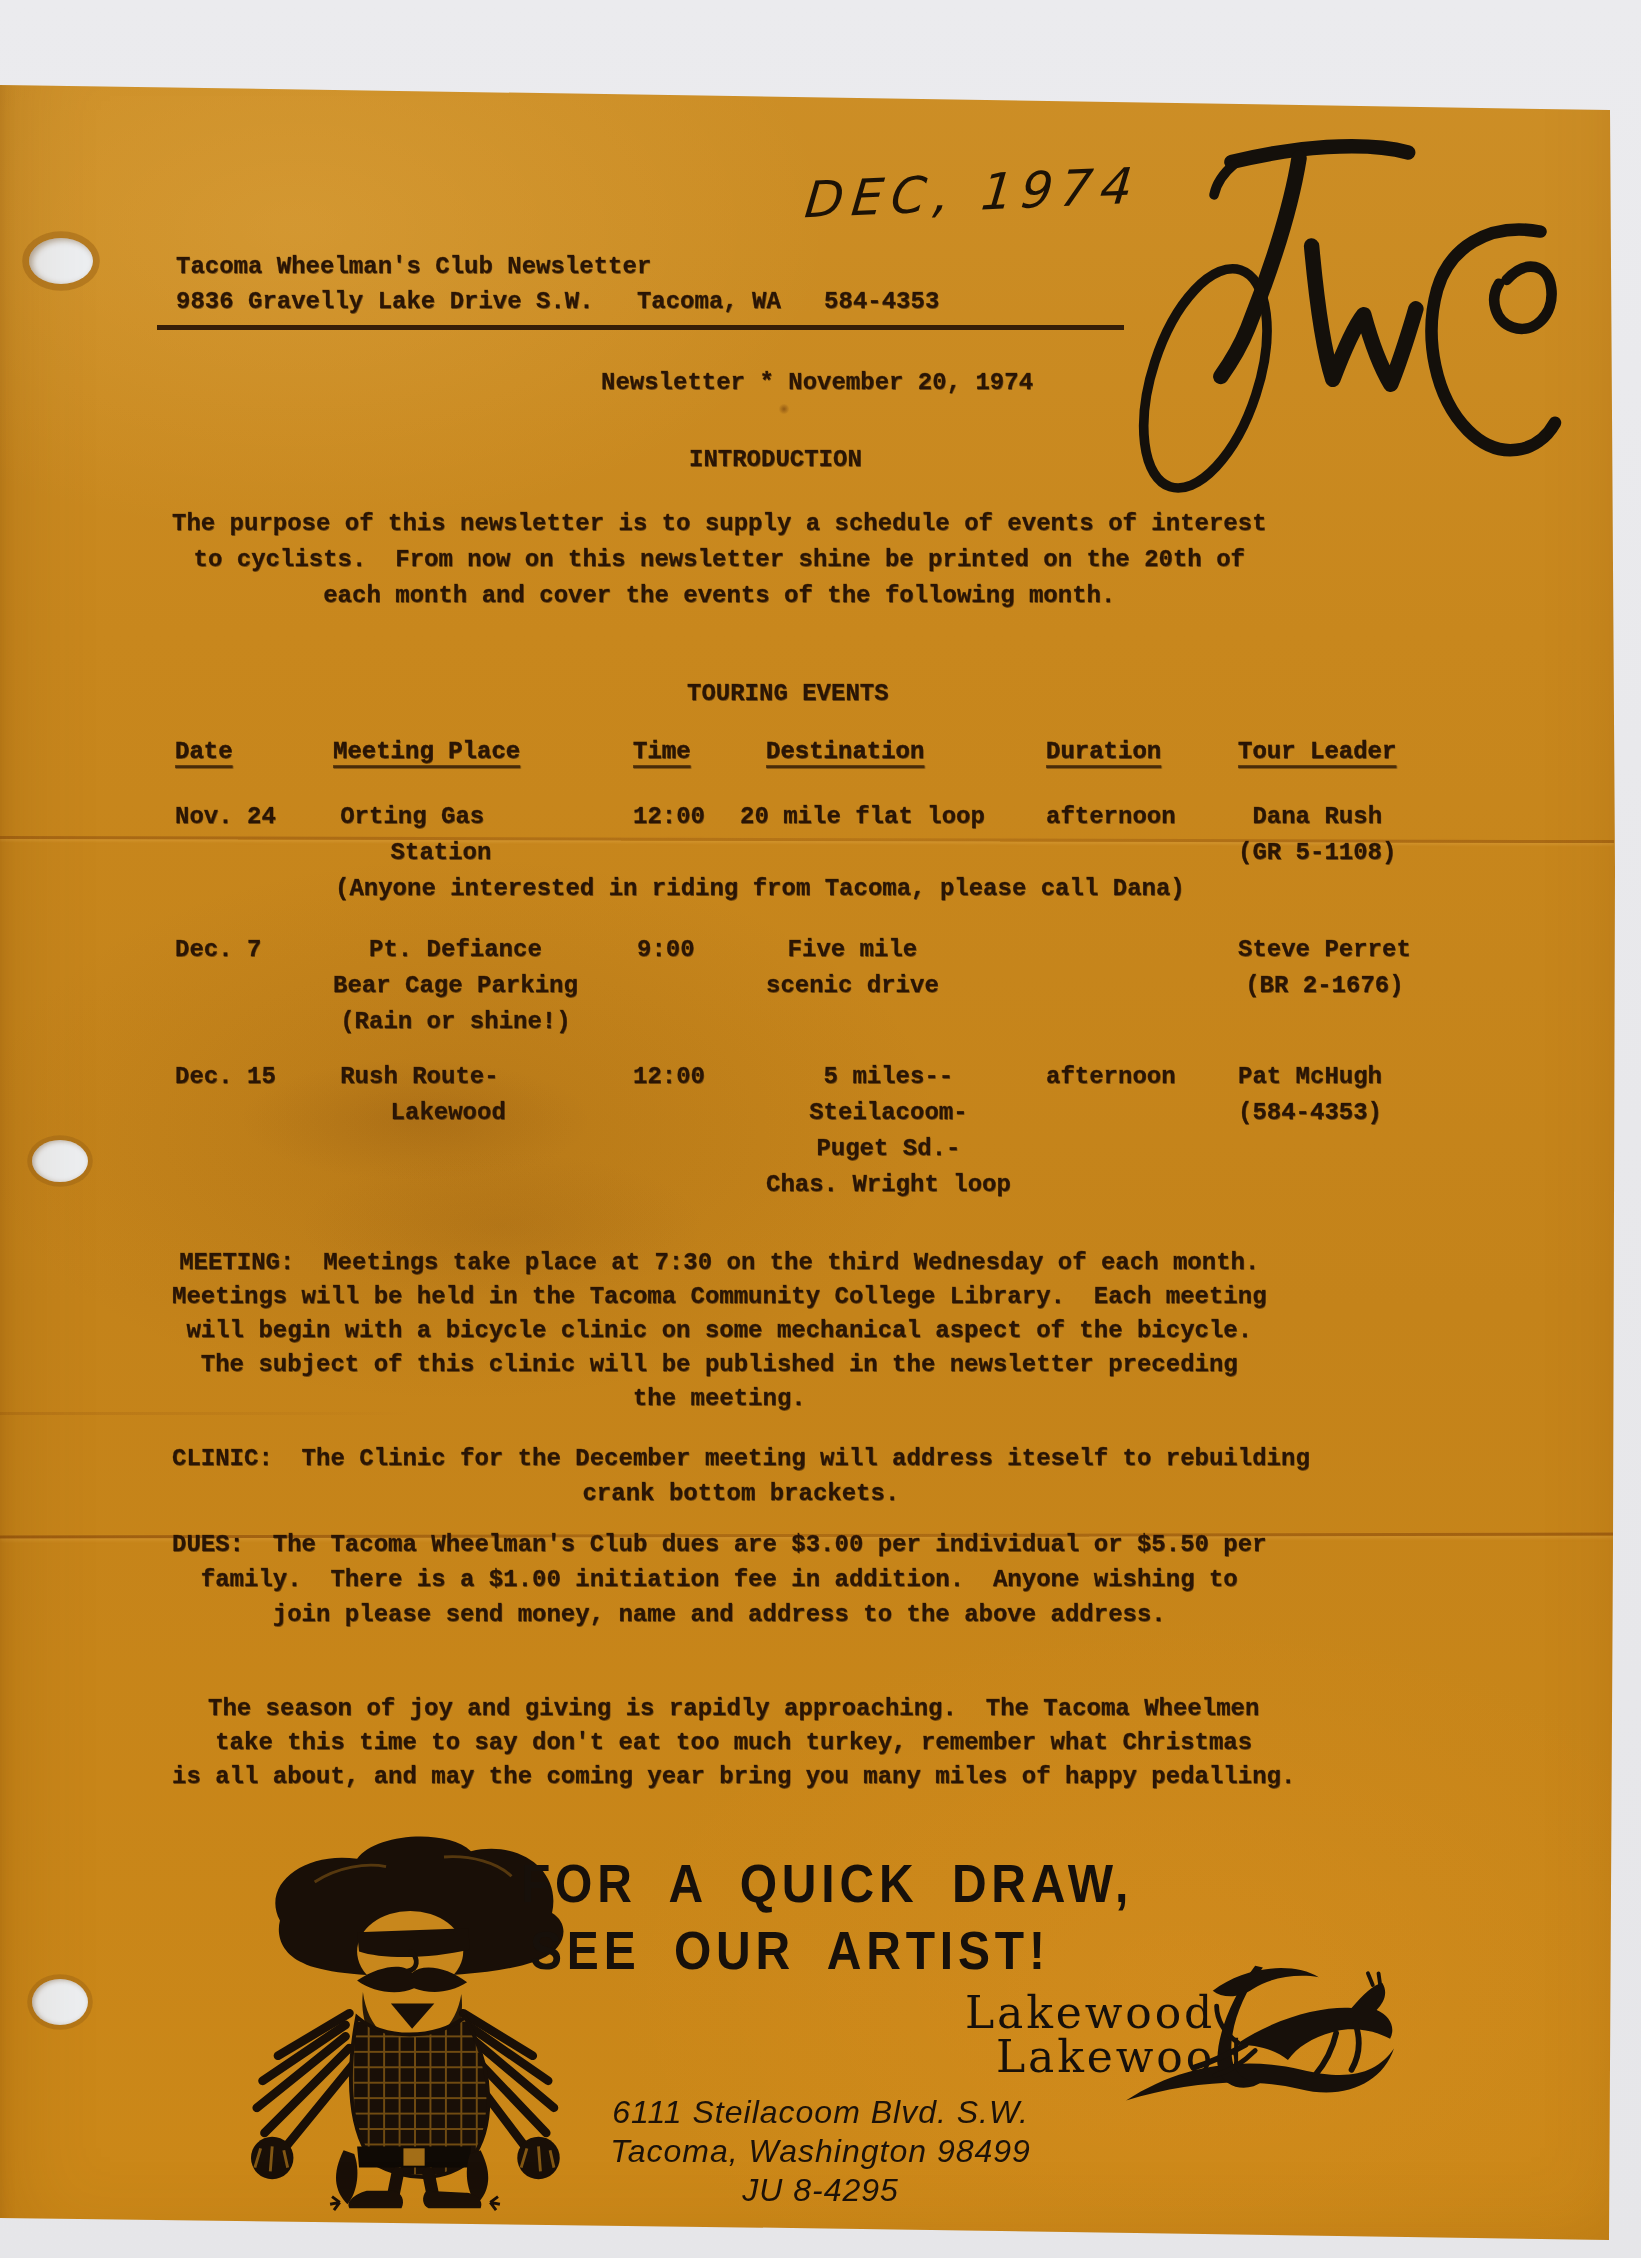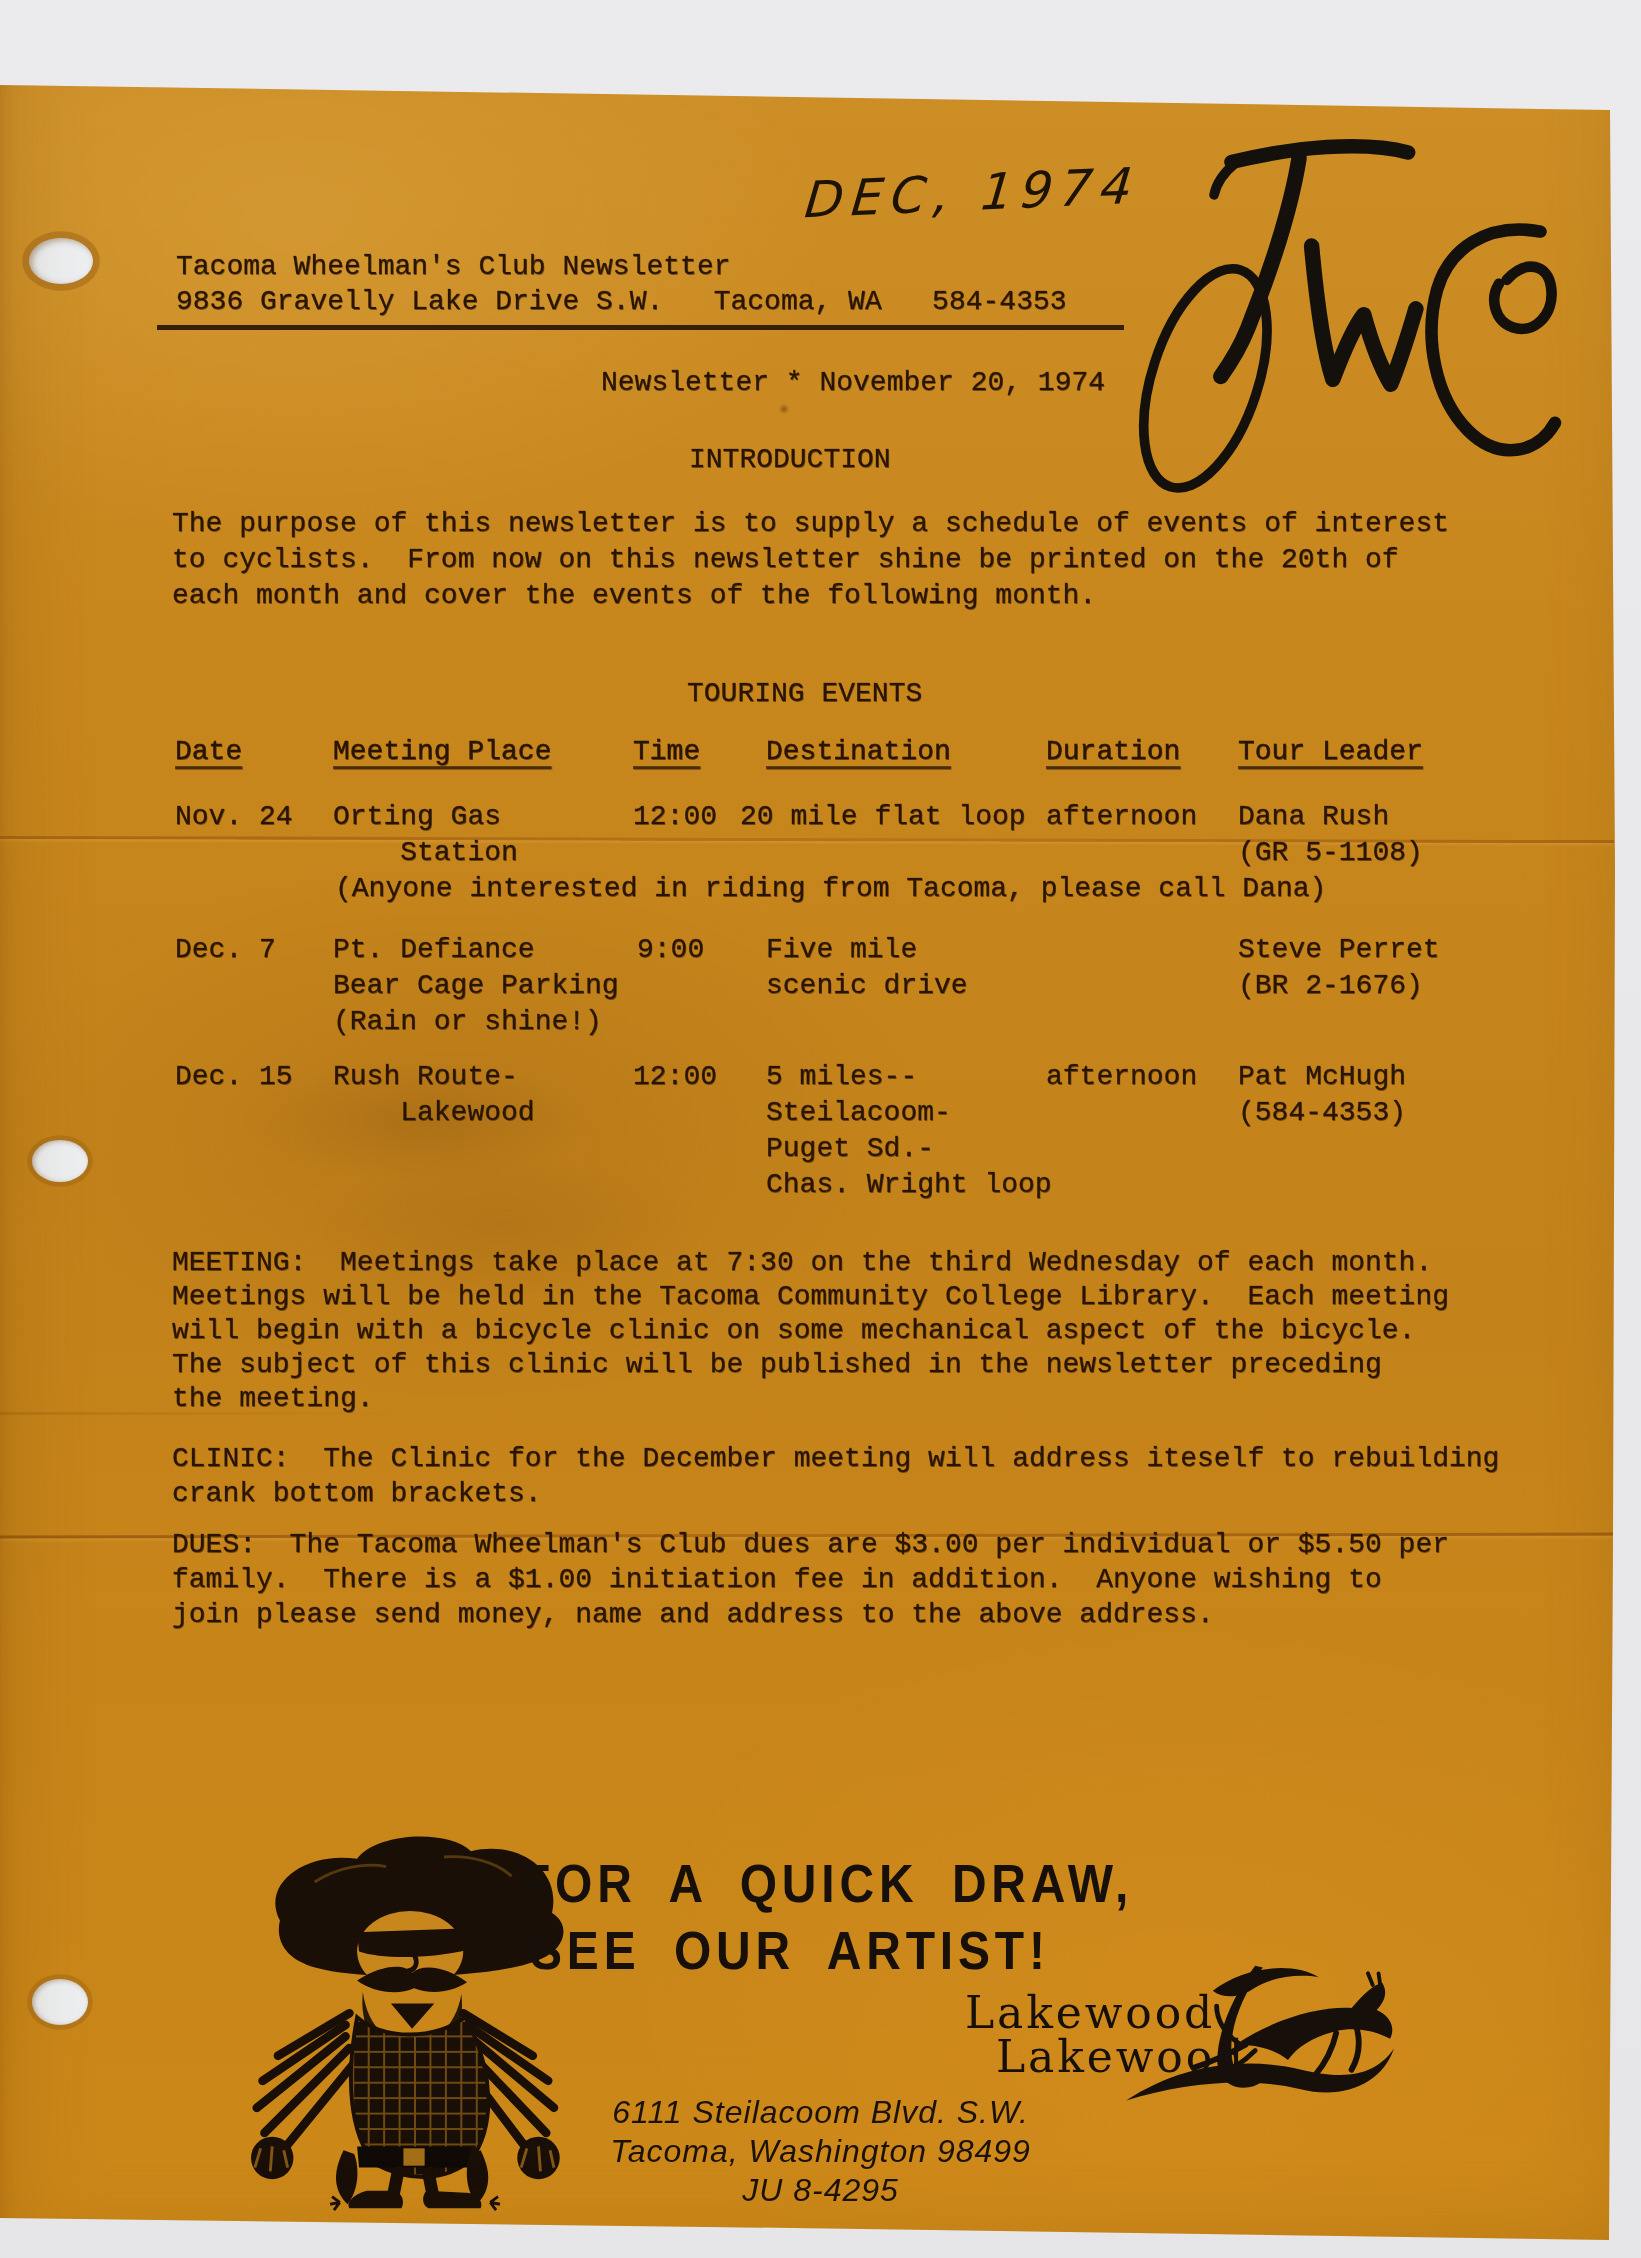--- a/index.html
+++ b/index.html
@@ -33,23 +33,24 @@
   .crease.c{left:0;top:1412px;width:415px;opacity:.5;
     background:linear-gradient(90deg,rgba(122,60,8,.38),transparent);}
   .hole{position:absolute;background:#edeff1;border-radius:50%;
     box-shadow:0 0 0 4.8px rgba(150,95,20,.40), inset 1.9px 1px 5.8px rgba(95,55,6,.35);}
   .hole.h1{left:29px;top:238px;width:64px;height:46px;box-shadow:0 0 0 6.8px rgba(150,95,20,.45), inset 2.9px 1.9px 6.8px rgba(95,55,6,.4);}
   .hole.h2{left:32px;top:1140px;width:56px;height:42px;}
   .hole.h3{left:32px;top:1979px;width:56px;height:46px;}
 
   
   .t{
-    position:absolute;font-family:"Liberation Mono",monospace;font-weight:400;
-    font-size:28px;line-height:36px;color:#2a1505;white-space:pre;
+    position:absolute;font-family:"Liberation Mono",monospace;font-weight:700;
+    font-size:24px;line-height:36px;color:#2a1505;white-space:pre;
     text-shadow:0.6px 0.8px 0.6px rgba(42,21,5,.5);
+    text-align:center;
     -webkit-text-stroke:0.4px rgba(42,21,5,.6);
   }
   .t.u{text-decoration:underline;text-decoration-thickness:2.9px;text-underline-offset:6.8px;}
   .rule{position:absolute;left:157px;top:325px;width:967px;height:4.8px;background:rgba(38,18,4,.9);}
   .lh35{line-height:34px;} .lh36{line-height:35px;}
 
   
   .handwritten{
     position:absolute;left:806px;top:164px;
     font-family:"DejaVu Sans",sans-serif;font-style:italic;font-weight:400;
@@ -155,20 +156,23 @@
   <div class="t lh35" style="left:172px;top:1246px">MEETING:  Meetings take place at 7:30 on the third Wednesday of each month.
 Meetings will be held in the Tacoma Community College Library.  Each meeting
 will begin with a bicycle clinic on some mechanical aspect of the bicycle.
 The subject of this clinic will be published in the newsletter preceding
 the meeting.</div>
   <div class="t lh36" style="left:172px;top:1441px">CLINIC:  The Clinic for the December meeting will address iteself to rebuilding
 crank bottom brackets.</div>
   <div class="t lh36" style="left:172px;top:1527px">DUES:  The Tacoma Wheelman's Club dues are $3.00 per individual or $5.50 per
 family.  There is a $1.00 initiation fee in addition.  Anyone wishing to
 join please send money, name and address to the above address.</div>
+  <div class="t lh35" style="left:172px;top:1692px">The season of joy and giving is rapidly approaching.  The Tacoma Wheelmen
+take this time to say don't eat too much turkey, remember what Christmas
+is all about, and may the coming year bring you many miles of happy pedalling.</div>
 
   <svg style="left:222px;top:1828px" width="359" height="384" viewBox="0 0 372 398">
     <defs>
       <pattern id="vestgrid" width="16" height="16" patternUnits="userSpaceOnUse">
         <rect width="16" height="16" fill="#190f07"></rect>
         <path d="M0 8 H16 M8 0 V16" stroke="#c8871c" stroke-width="2" opacity="0.5"></path>
       </pattern>
     </defs>
     <g>
       <path d="M60,96 C40,58 86,24 140,32 C158,6 232,0 258,24 C308,12 352,44 342,88 C362,100 356,126 330,136 C282,158 122,160 84,140 C62,130 56,112 60,96 Z" fill="#190f07"></path>

